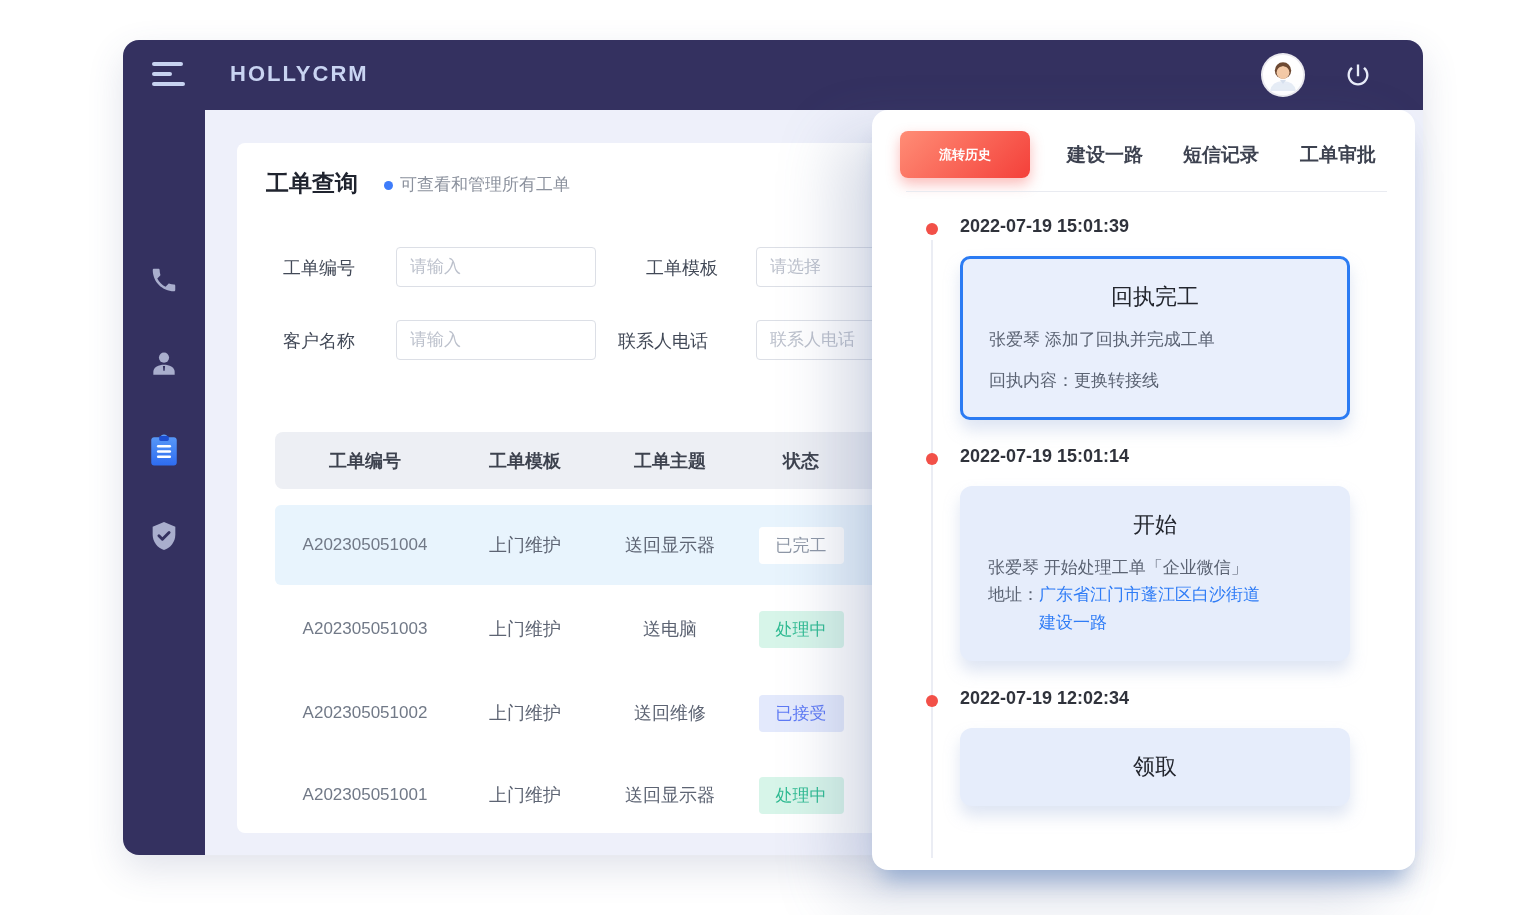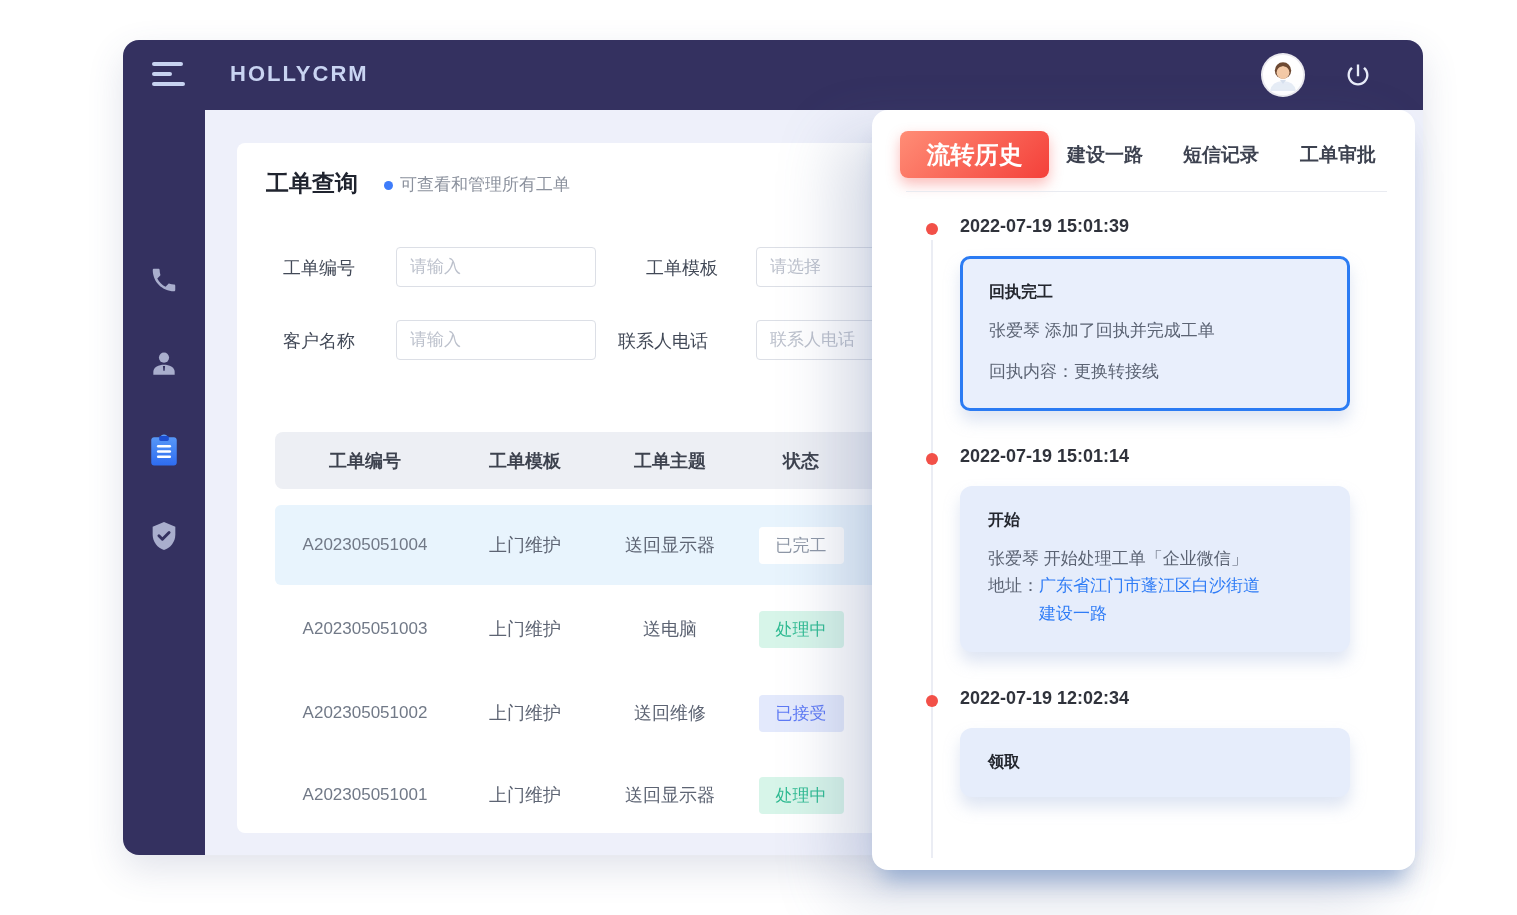--- a/index.html
+++ b/index.html
@@ -63,36 +63,36 @@
   .badge.done       { background:#ffffff; color:#8e97a6; }
   .badge.processing { background:#d7f5e9; color:#2fbb92; }
   .badge.accepted   { background:#e3e9fc; color:#5e7af5; }
 
   
   .panel { position:absolute; left:872px; top:110px; width:543px; height:760px;
            background:#ffffff; border-radius:16px;
            box-shadow:0 20px 22px -10px rgba(141,167,207,.85), -34px 28px 60px rgba(100,115,160,.25); }
   .tab { position:absolute; top:32px; font-size:19px; font-weight:600; color:#3d4250; cursor:pointer; }
   .tab-1 { left:195px; } .tab-2 { left:311px; } .tab-3 { left:428px; }
-  .tab-active { position:absolute; left:28px; top:21px; width:149px; height:47px;
+  .tab-active { position:absolute; left:28px; top:21px; width:130px; height:47px;
                 border-radius:8px; background:linear-gradient(135deg,#ff8d76,#f4403a);
-                color:#ffffff; font-size:24px; font-weight:bold;
+                color:#ffffff; font-size:13px; font-weight:bold;
                 display:flex; align-items:center; justify-content:center;
                 box-shadow:0 6px 14px rgba(244,64,58,.35); cursor:pointer; }
   .tab-divider { position:absolute; left:34px; right:28px; top:81px; height:1px; background:#e9ebf1; }
 
   .tl-line { position:absolute; left:59px; top:130px; height:618px; width:2px; background:#ebedf4; }
   .tl-entry { position:absolute; left:0; right:26px; padding-left:88px; }
   .e-1 { top:106px; } .e-2 { top:336px; } .e-3 { top:578px; }
   .tl-dot { position:absolute; left:54px; top:7px; width:12px; height:12px; border-radius:50%; background:#f25048; }
   .tl-date { font-size:18px; font-weight:600; color:#2f323b; height:26px; }
   .tl-card { margin-top:14px; width:390px; background:#e6edfb; border-radius:12px;
              padding:24px 28px; box-shadow:0 10px 16px rgba(160,180,220,.35); }
   .tl-card.selected { background:#e9effc; border:3px solid #2b7bf3; border-radius:10px; padding:23px 26px; }
-  .tl-title { font-size:16px; font-weight:bold; color:#23262e; }
+  .tl-title { font-size:22px; font-weight:normal; color:#23262e;text-align:center; }
   .tl-text  { margin-top:15px; font-size:17px; color:#5b6373; line-height:26px; }
   .tl-addr  { display:flex; font-size:17px; line-height:28px; }
   .tl-addr .addr-label { color:#5b6373; white-space:nowrap; }
   .tl-addr .addr-link  { color:#2f7cf6; cursor:pointer; }
 </style>
 </head>
 <body>
 
 <div class="stage">
 

